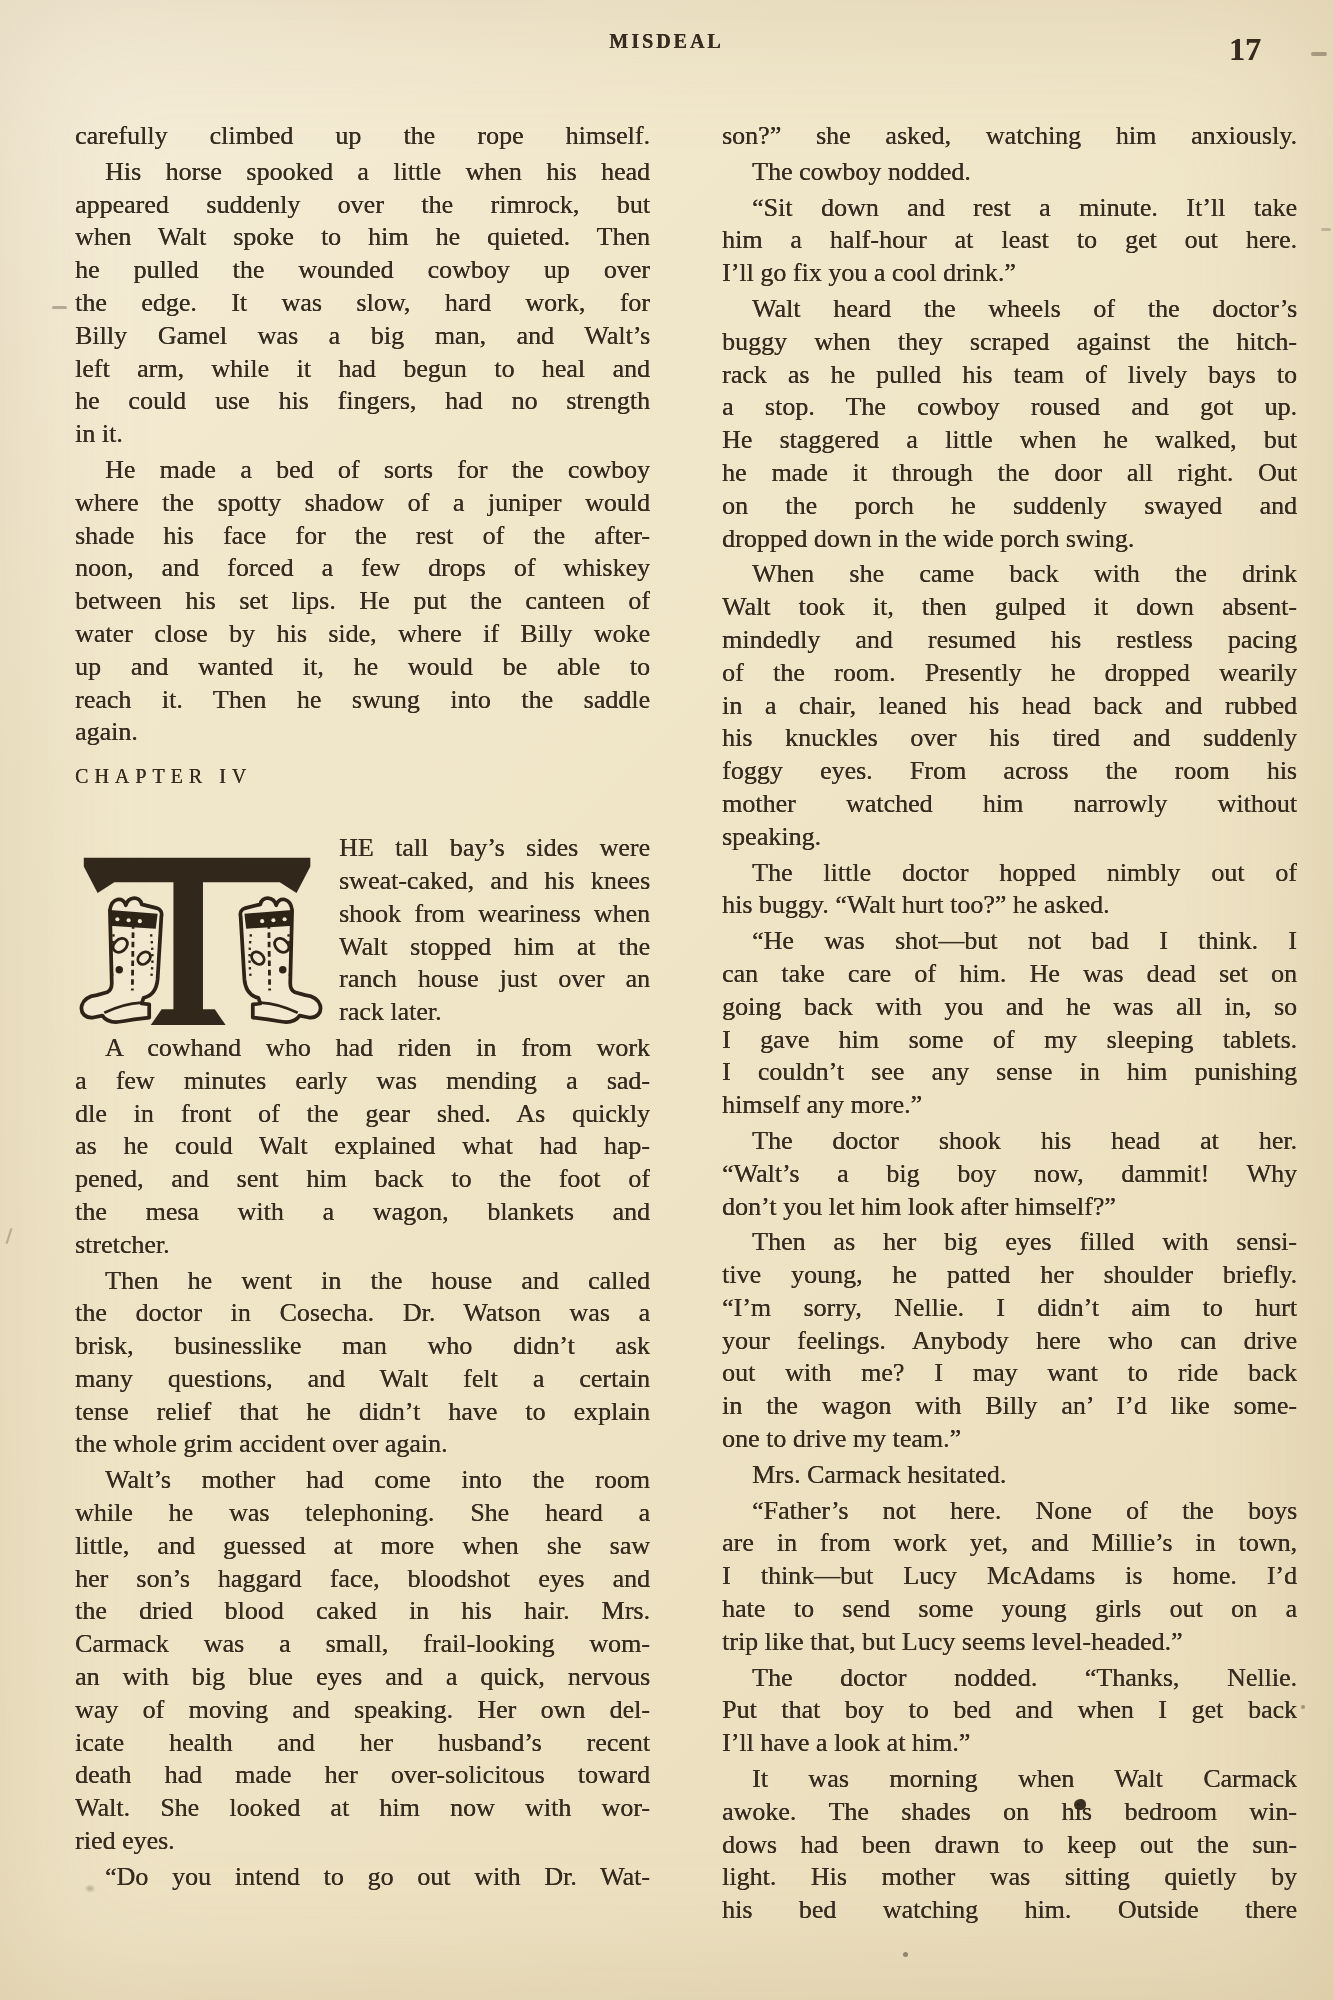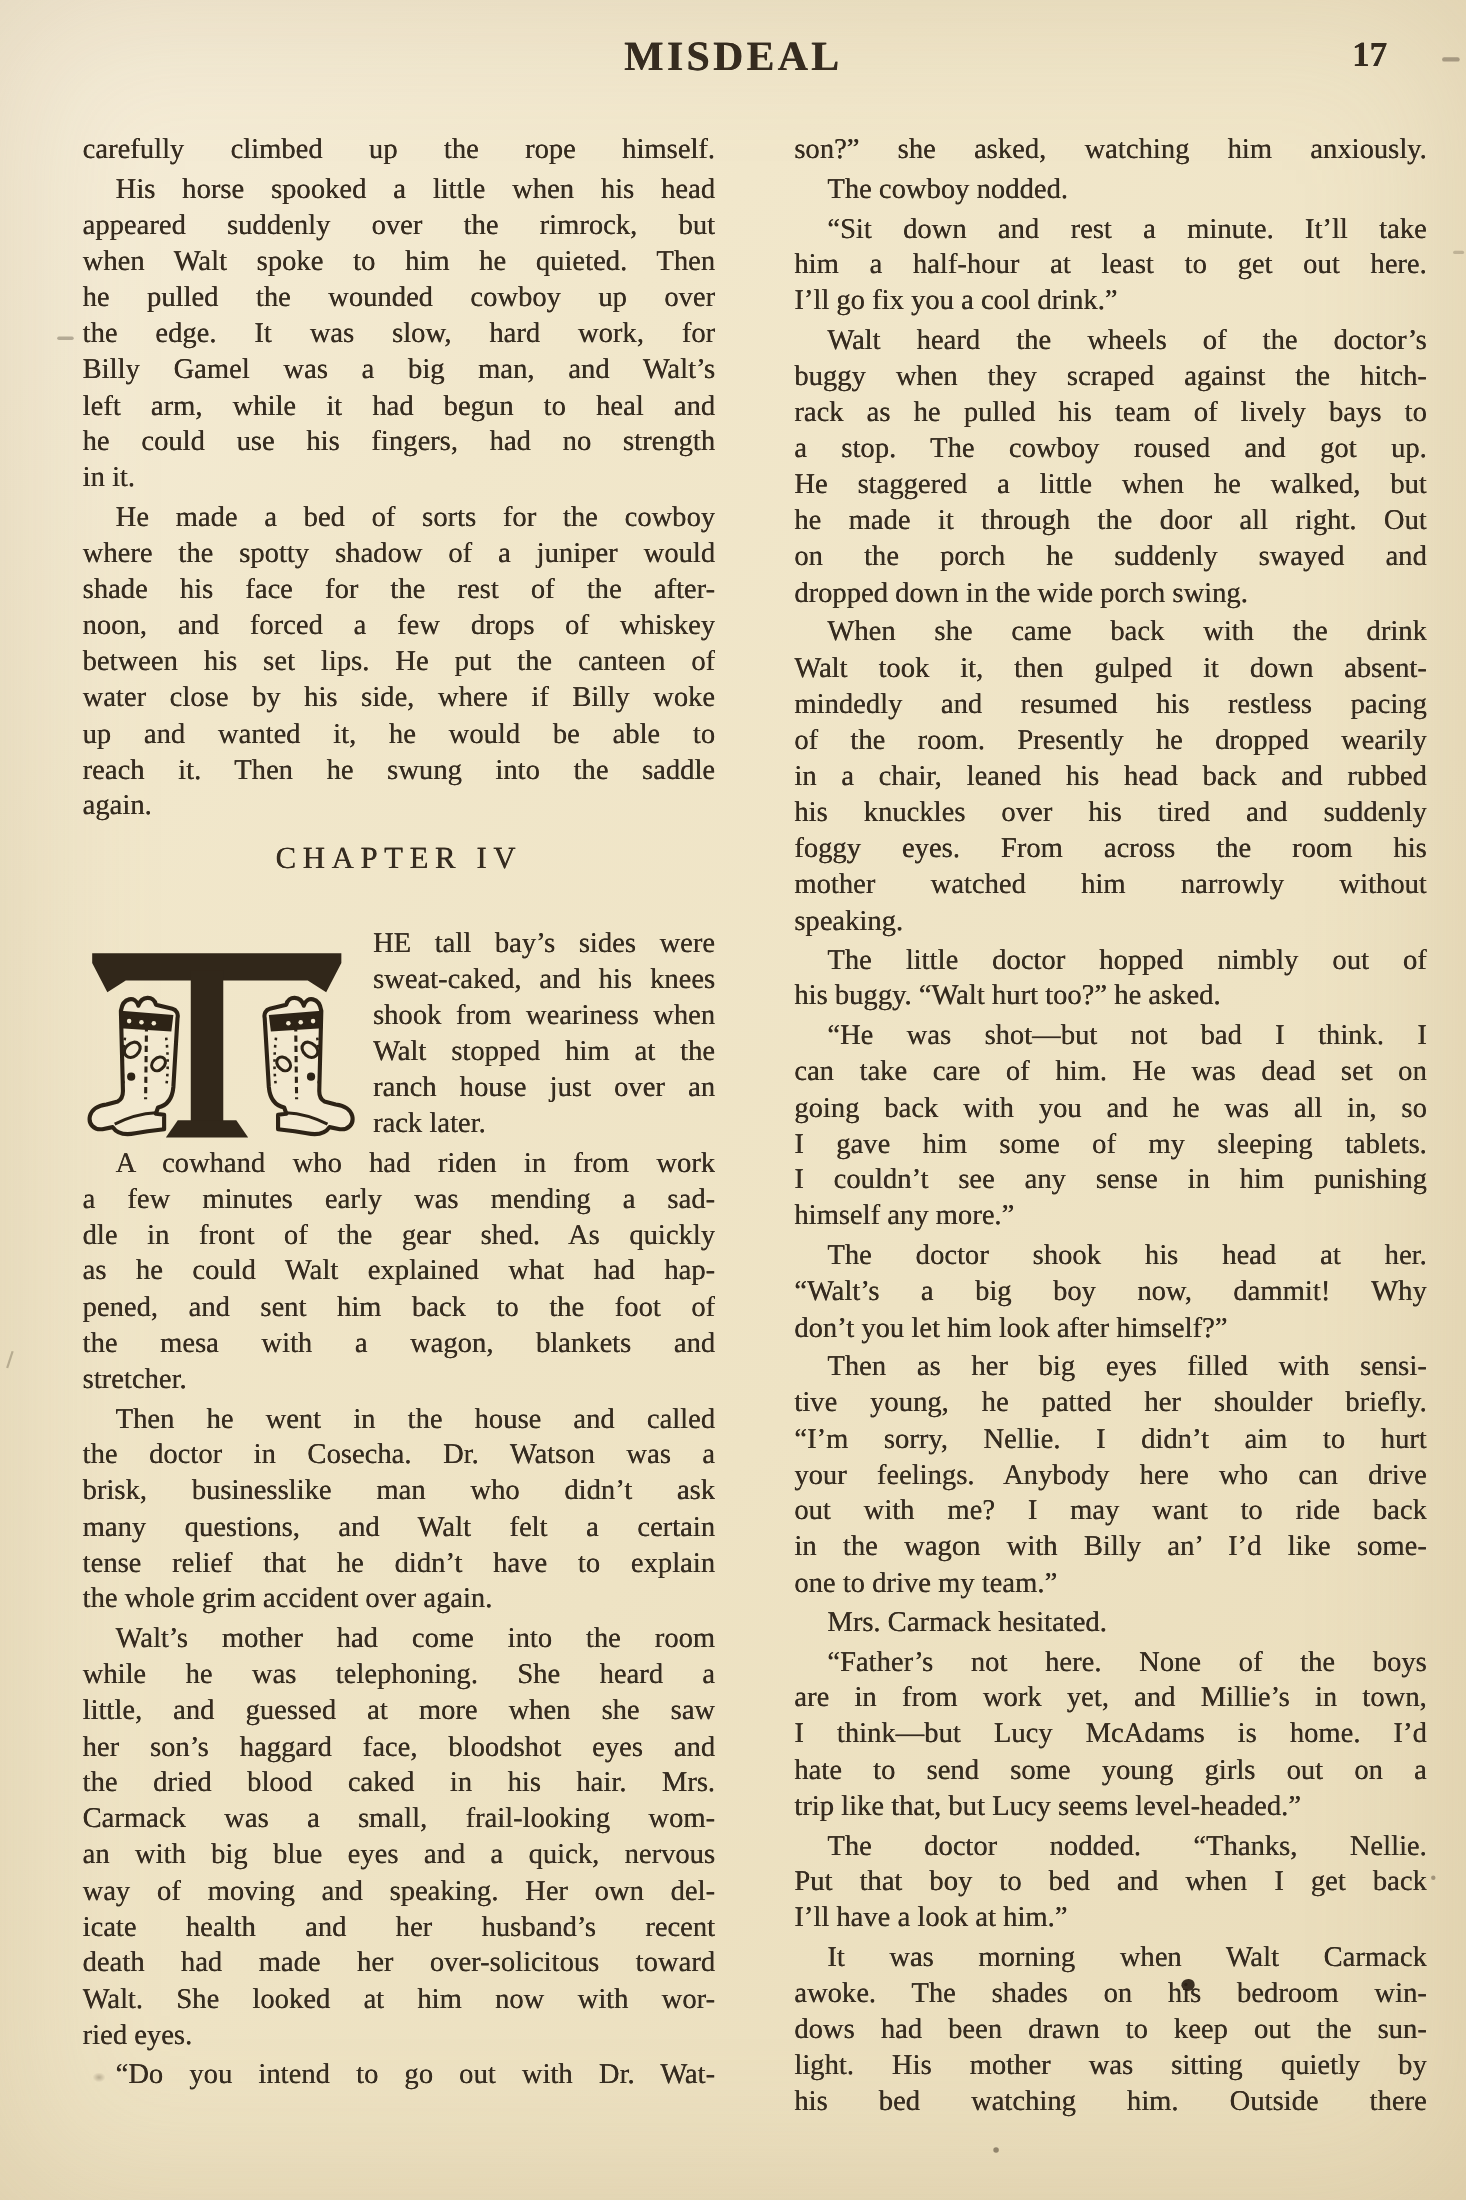--- a/index.html
+++ b/index.html
@@ -11,21 +11,21 @@
     box-shadow:inset 0 0 140px rgba(176,152,108,0.28);
     overflow:hidden;
     font-family:"Liberation Serif","DejaVu Serif",serif;
     color:#362c20;
   }
   .running-head{
     position:absolute;top:30px;left:0;width:100%;height:44px;
   }
   .book-title{
     text-align:center;
-    font-size:38px;font-weight:bold;letter-spacing:3px;
+    font-size:20px;font-weight:bold;letter-spacing:3px;
     text-shadow:0.3px 0 0 currentColor;
   }
   .page-number{
     position:absolute;right:72px;top:1px;
     font-size:32px;font-weight:bold;
     text-shadow:0.3px 0 0 currentColor;
   }
   .columns{
     position:absolute;top:120px;left:75px;
     display:flex;gap:72px;
@@ -35,22 +35,22 @@
   .line{
     font-size:26px;line-height:32.8px;
     text-align:justify;text-align-last:justify;
     text-shadow:0.25px 0 0 currentColor;
     white-space:normal;overflow:hidden;height:32.8px;
   }
   .line-last{text-align-last:left;}
   .first-indent{text-indent:30px;}
   .chapter-heading{
     margin:16px 0 44px 0;
-    text-align:center;
-    font-size:28px;letter-spacing:6px;
+    text-align:left;
+    font-size:20px;letter-spacing:6px;
     text-shadow:0.3px 0 0 currentColor;
   }
   .dropcap-para{overflow:visible;}
   .dropcap-art{
     float:left;width:252px;height:195px;margin:2px 12px 0 0;
   }
   
   .artifact{position:absolute;pointer-events:none;}
   .a-dash-left{left:52px;top:306px;width:15px;height:3px;background:rgba(70,58,44,0.35);border-radius:2px;}
   .a-slash-left{left:8px;top:1228px;width:2px;height:16px;background:rgba(70,58,44,0.3);transform:rotate(18deg);}

